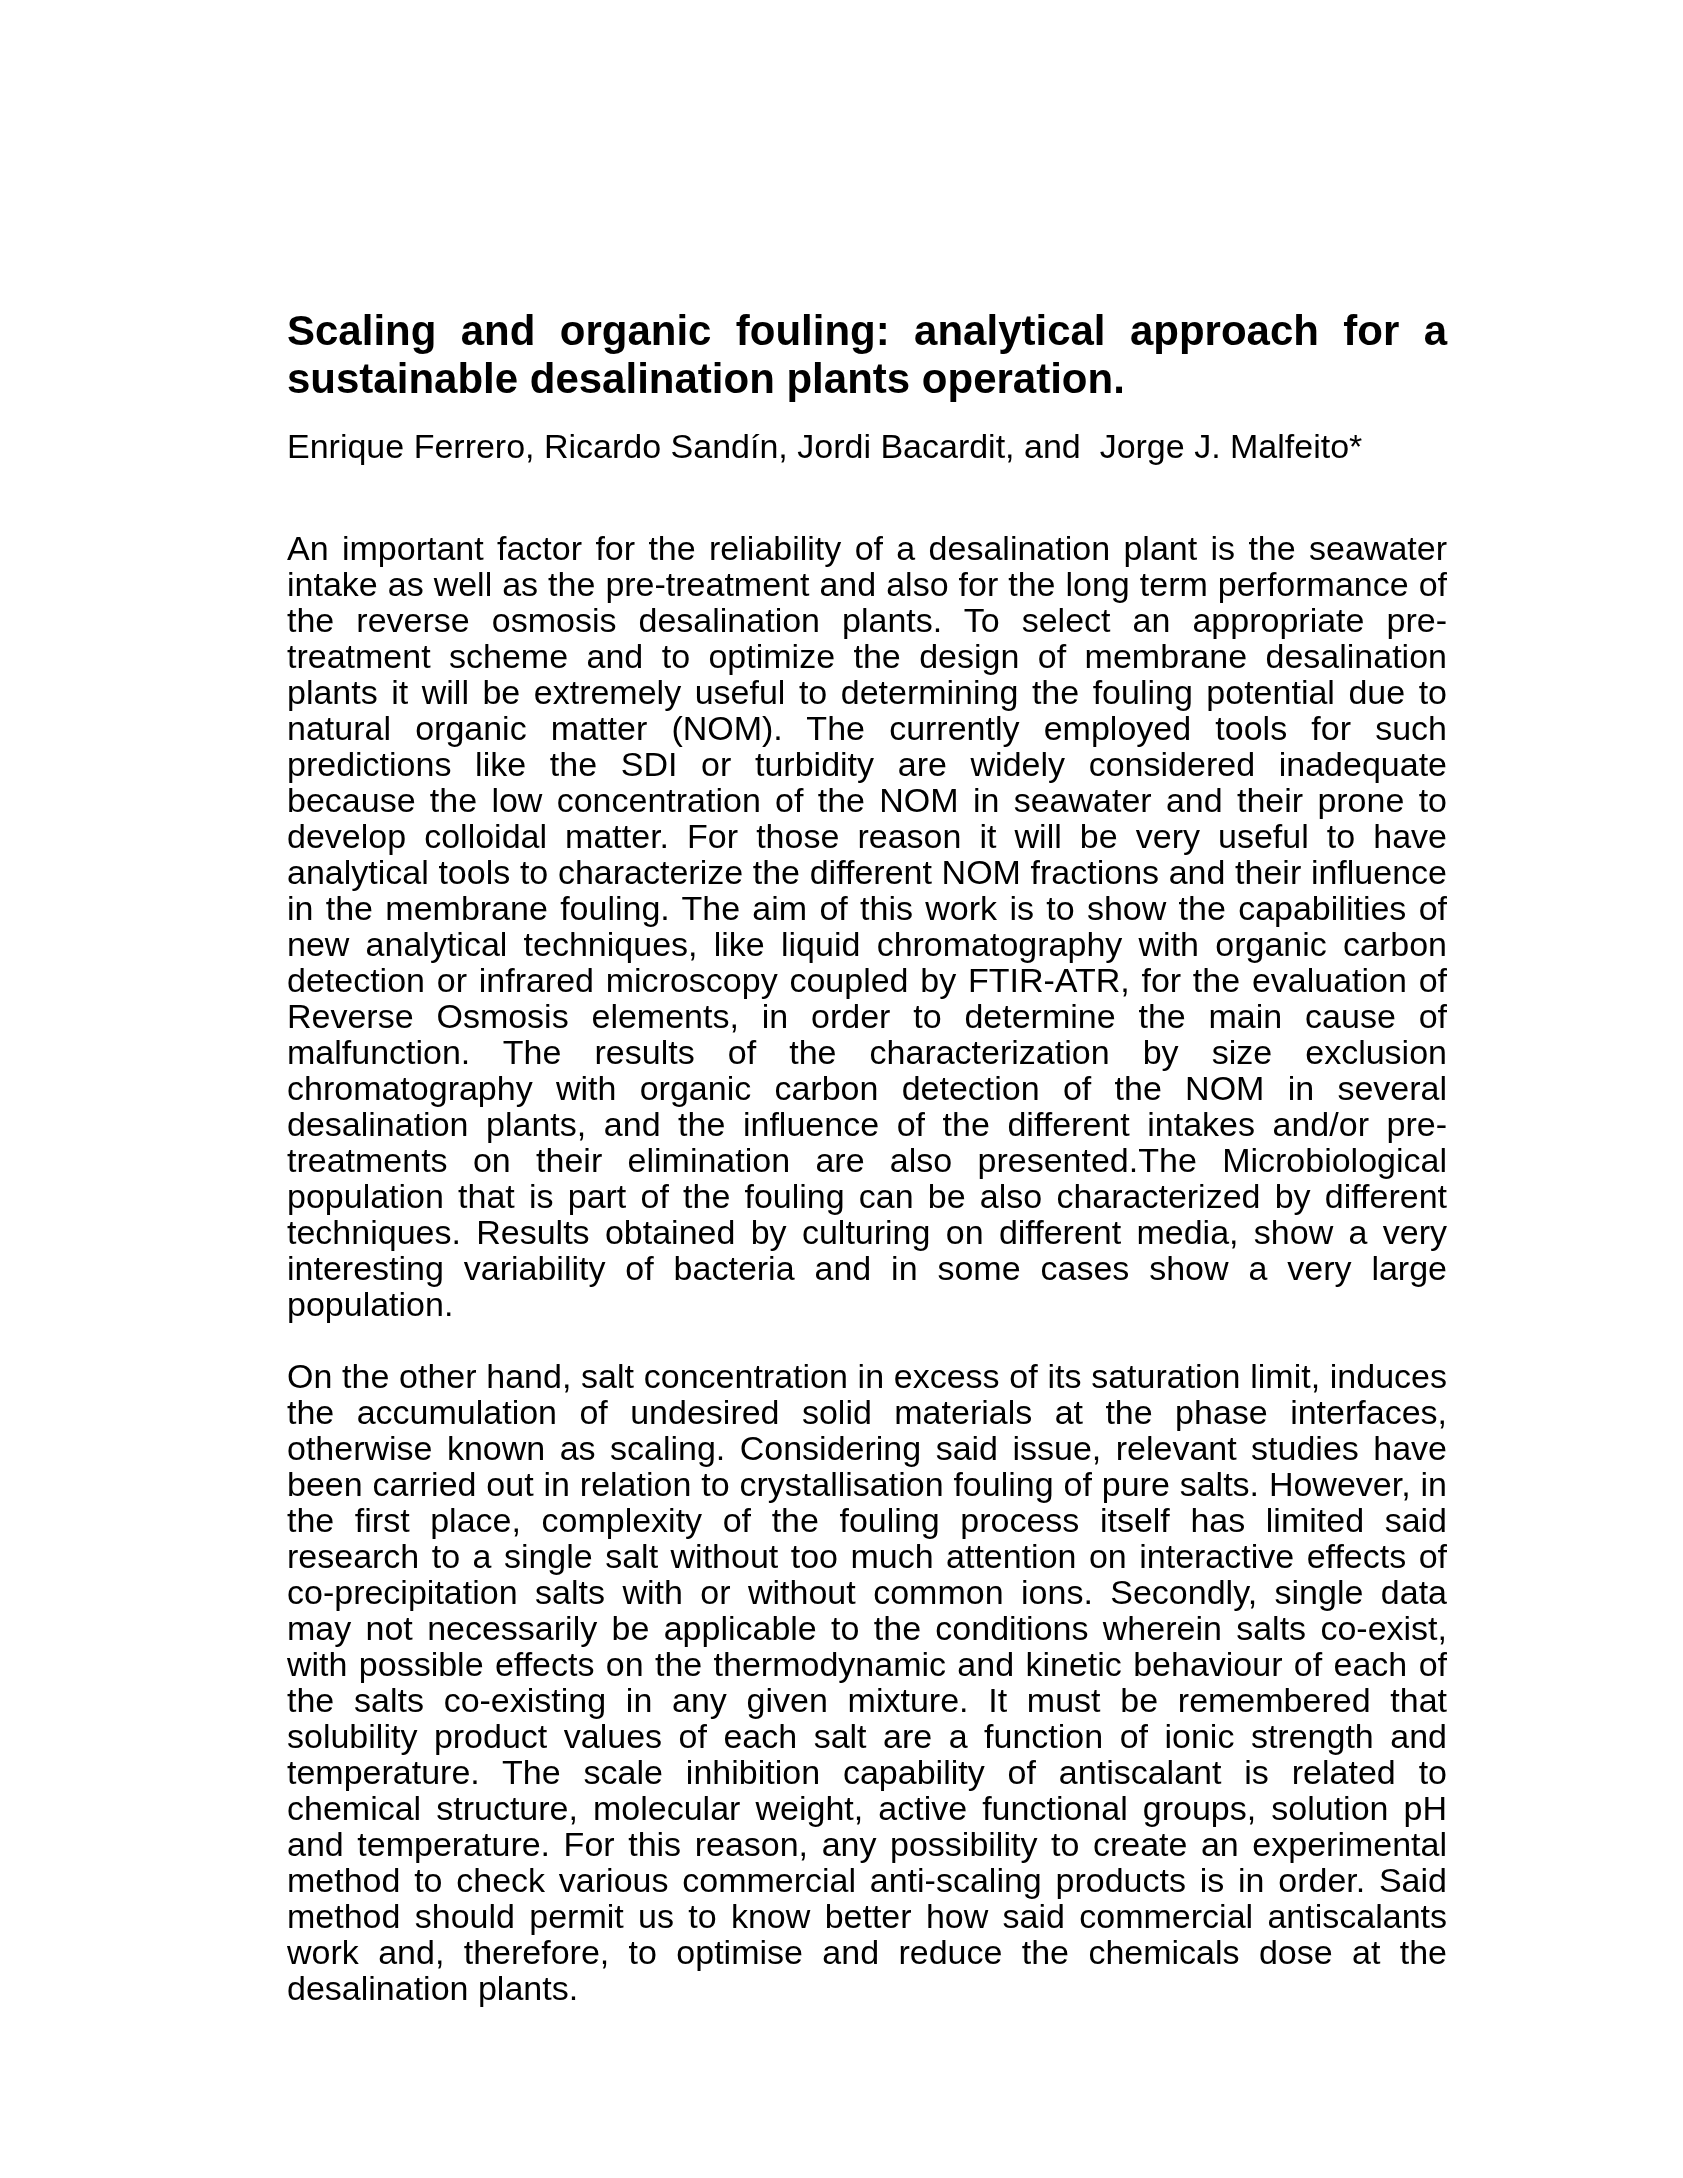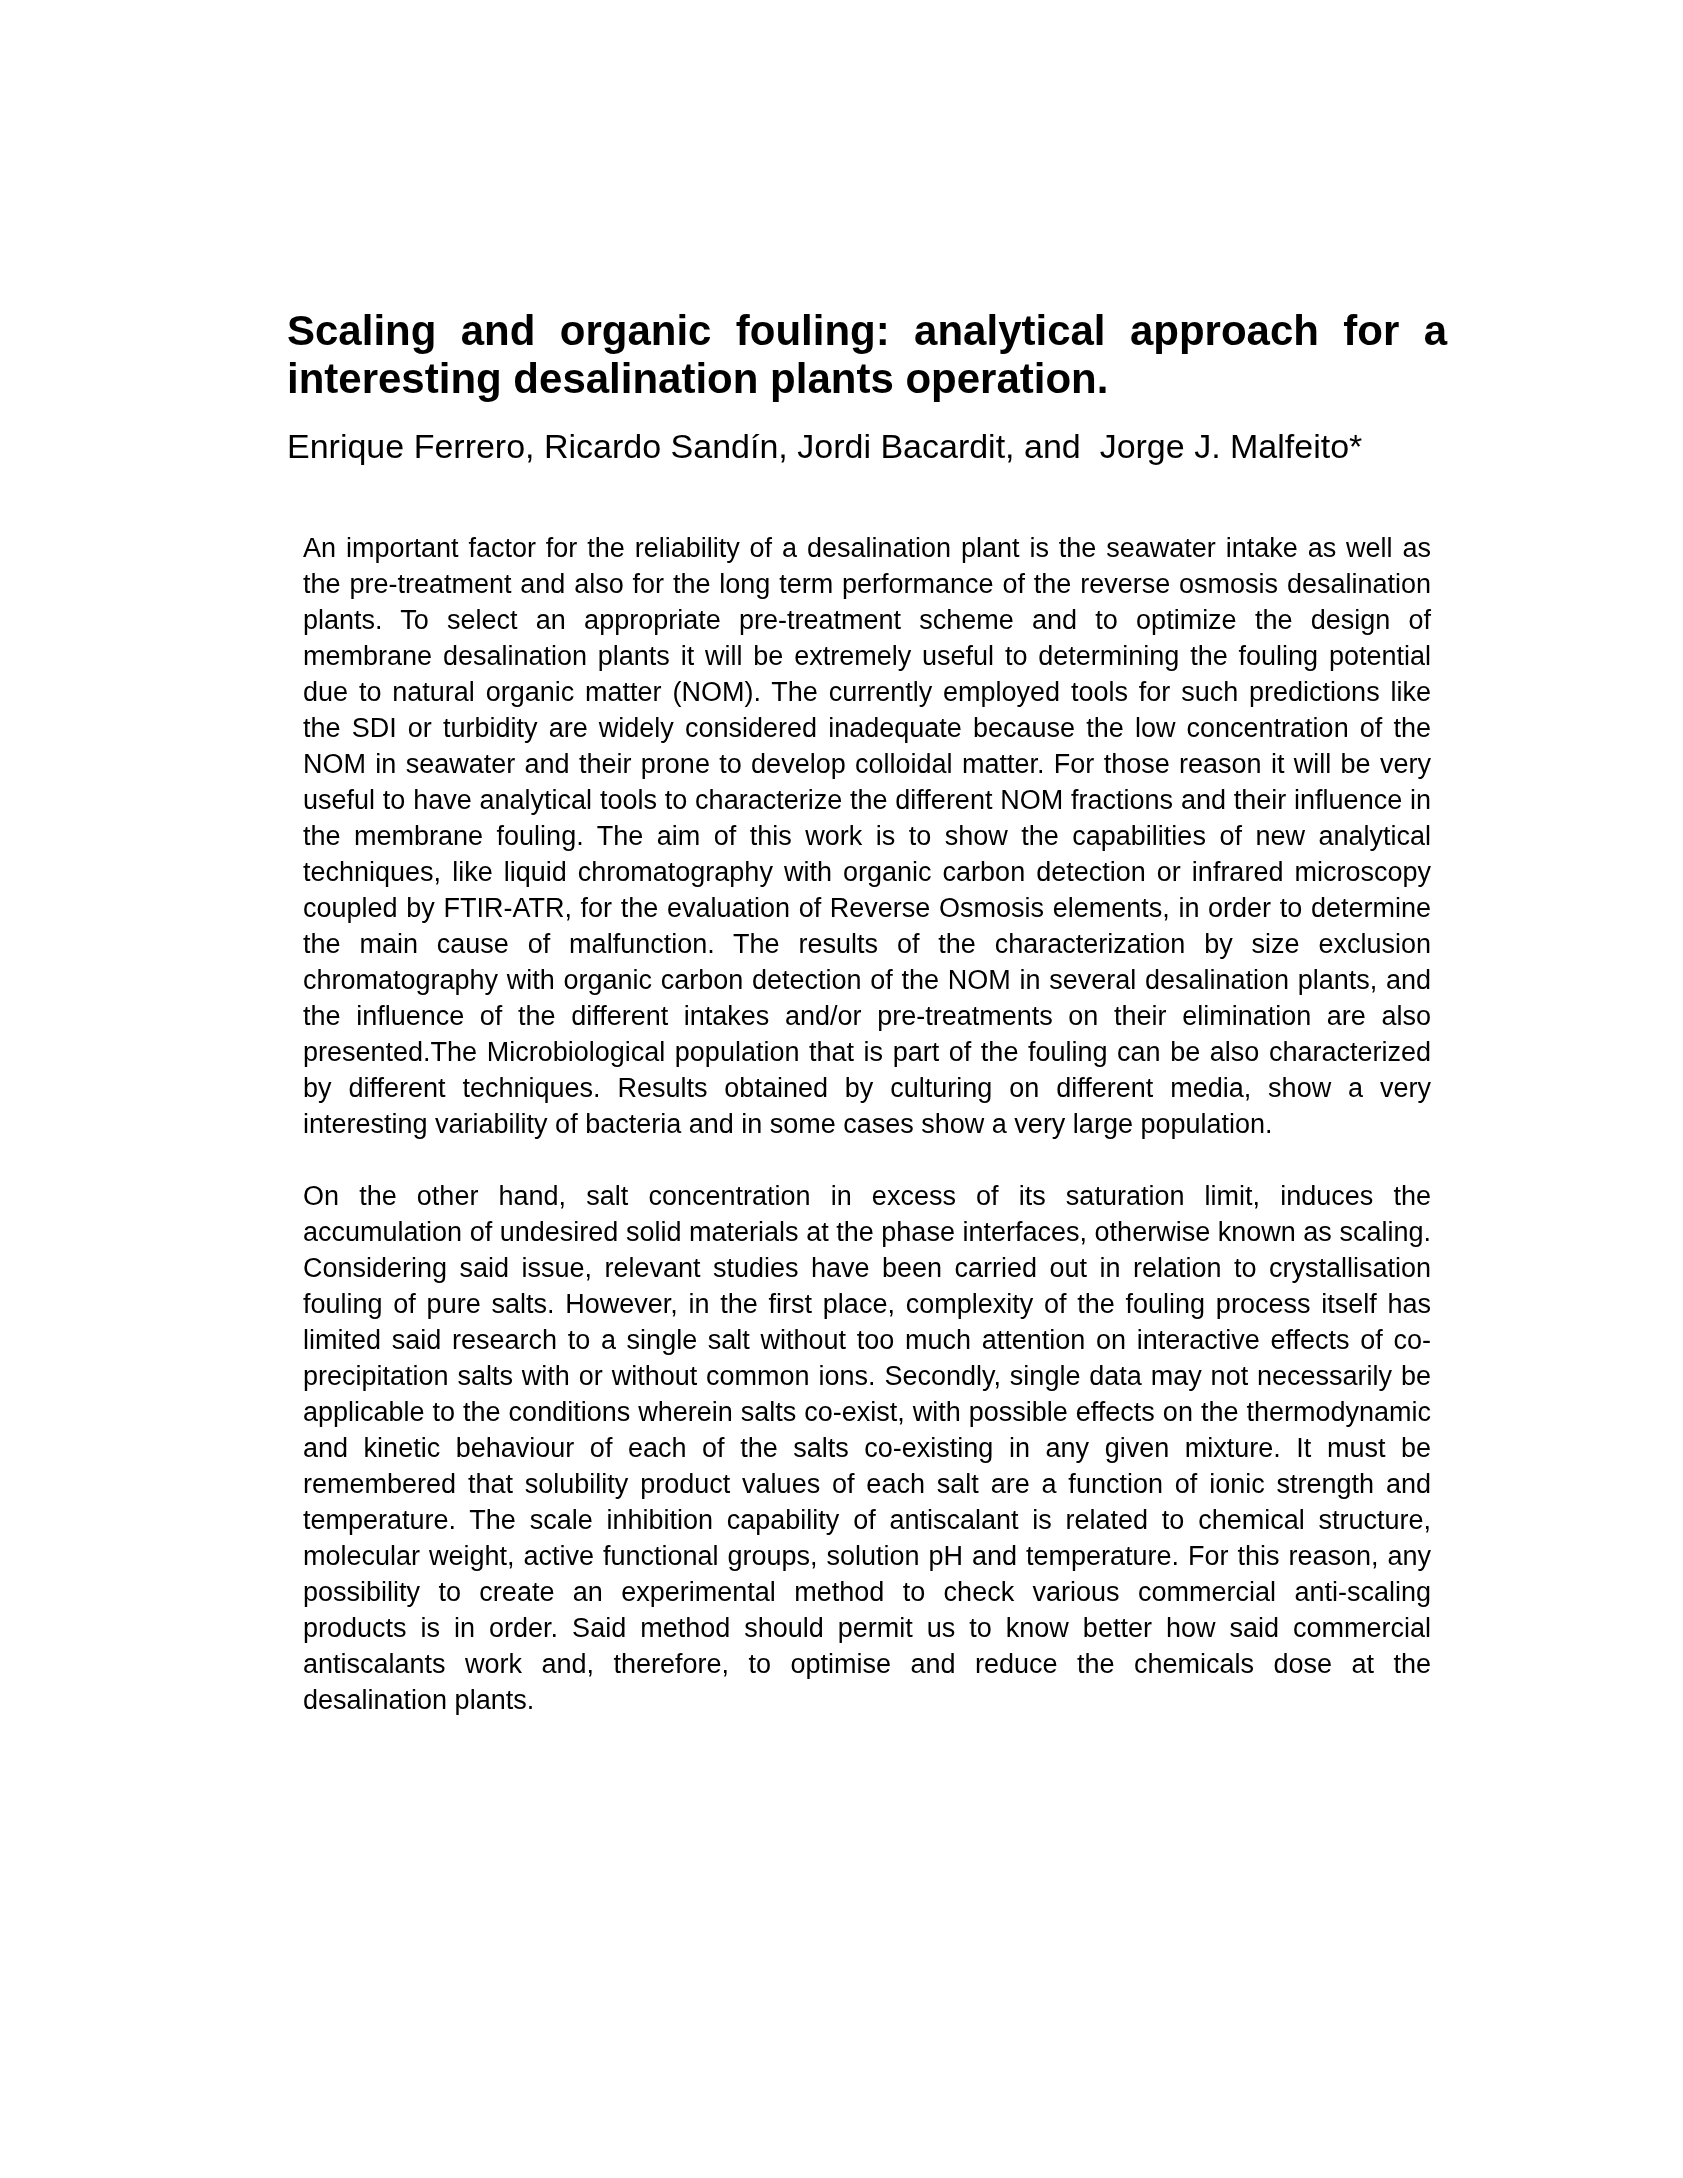--- a/index.html
+++ b/index.html
@@ -49,23 +49,23 @@
     text-align: justify;
     text-align-last: justify;
   }
   .authors {
     margin-top: 24px;
     font-size: 34px;
     line-height: 38px;
     white-space: pre-wrap;
   }
   .body-para {
-    margin: 16px;
+    margin: 0;
     padding: 0;
-    font-size: 27px;
+    font-size: 34px;
     line-height: 36px;
     text-align: justify;
     text-justify: inter-word;
   }
   .body-para.first {
     margin-top: 65px;
   }
   .body-para + .body-para {
     margin-top: 36px;
   }
@@ -73,21 +73,21 @@
 </head>
 <body>
 
 <div class="page">
 
 
   <div class="content">
 
     <h1 class="title">
       <span class="title-line justify-full">Scaling and organic fouling: analytical approach for a</span>
-      <span class="title-line">interesting desalination plants operation.</span>
+      <span class="title-line">sustainable desalination plants operation.</span>
     </h1>
 
     <div class="authors">Enrique Ferrero, Ricardo Sandín, Jordi Bacardit, and  Jorge J. Malfeito*</div>
 
     <p class="body-para first">An important factor for the reliability of a desalination plant is the seawater intake as well as the pre-treatment and also for the long term performance of the reverse osmosis desalination plants. To select an appropriate pre-treatment scheme and to optimize the design of membrane desalination plants it will be extremely useful to determining the fouling potential due to natural organic matter (NOM). The currently employed tools for such predictions like the SDI or turbidity are widely considered inadequate because the low concentration of the NOM in seawater and their prone to develop colloidal matter. For those reason it will be very useful to have analytical tools to characterize the different NOM fractions and their influence in the membrane fouling. The aim of this work is to show the capabilities of new analytical techniques, like liquid chromatography with organic carbon detection or infrared microscopy coupled by FTIR-ATR, for the evaluation of Reverse Osmosis elements, in order to determine the main cause of malfunction. The results of the characterization by size exclusion chromatography with organic carbon detection of the NOM in several desalination plants, and the influence of the different intakes and/or pre-treatments on their elimination are also presented.The Microbiological population that is part of the fouling can be also characterized by different techniques. Results obtained by culturing on different media, show a very interesting variability of bacteria and in some cases show a very large population.</p>
 
     <p class="body-para">On the other hand, salt concentration in excess of its saturation limit, induces the accumulation of undesired solid materials at the phase interfaces, otherwise known as scaling. Considering said issue, relevant studies have been carried out in relation to crystallisation fouling of pure salts. However, in the first place, complexity of the fouling process itself has limited said research to a single salt without too much attention on interactive effects of co-precipitation salts with or without common ions. Secondly, single data may not necessarily be applicable to the conditions wherein salts co-exist, with possible effects on the thermodynamic and kinetic behaviour of each of the salts co-existing in any given mixture. It must be remembered that solubility product values of each salt are a function of ionic strength and temperature. The scale inhibition capability of antiscalant is related to chemical structure, molecular weight, active functional groups, solution pH and temperature. For this reason, any possibility to create an experimental method to check various commercial anti-scaling products is in order. Said method should permit us to know better how said commercial antiscalants work and, therefore, to optimise and reduce the chemicals dose at the desalination plants.</p>
 
   </div>
 

